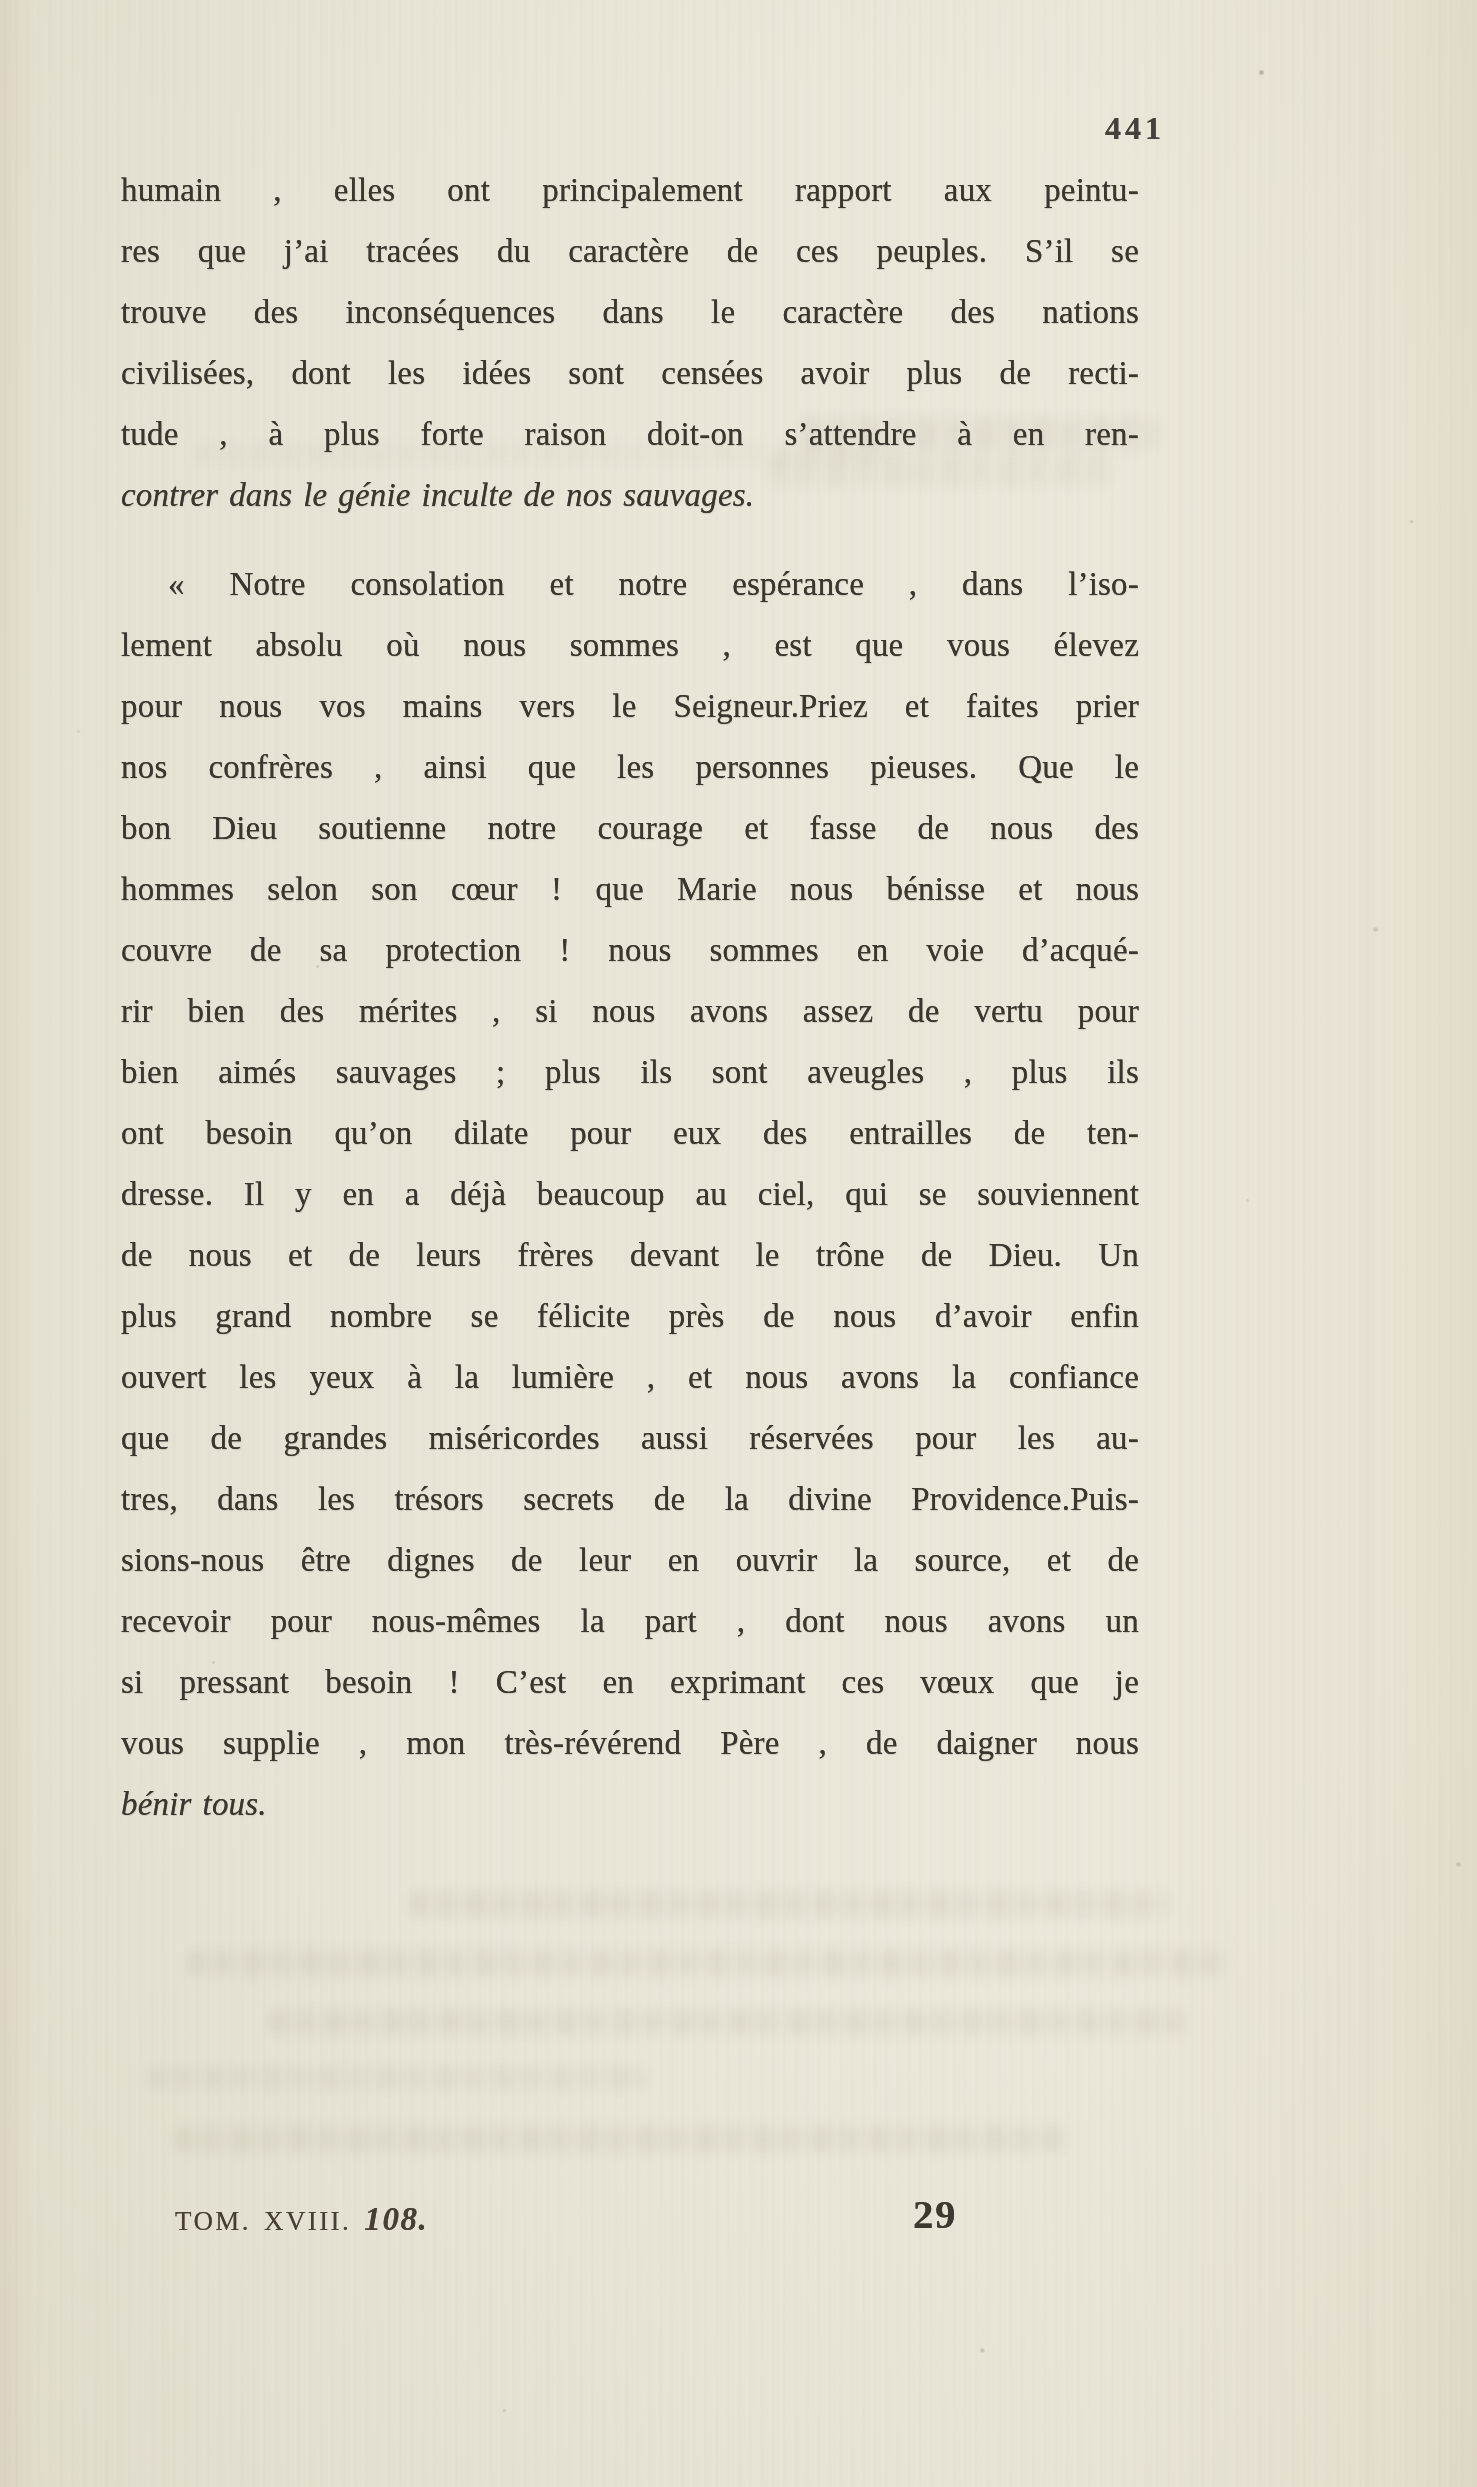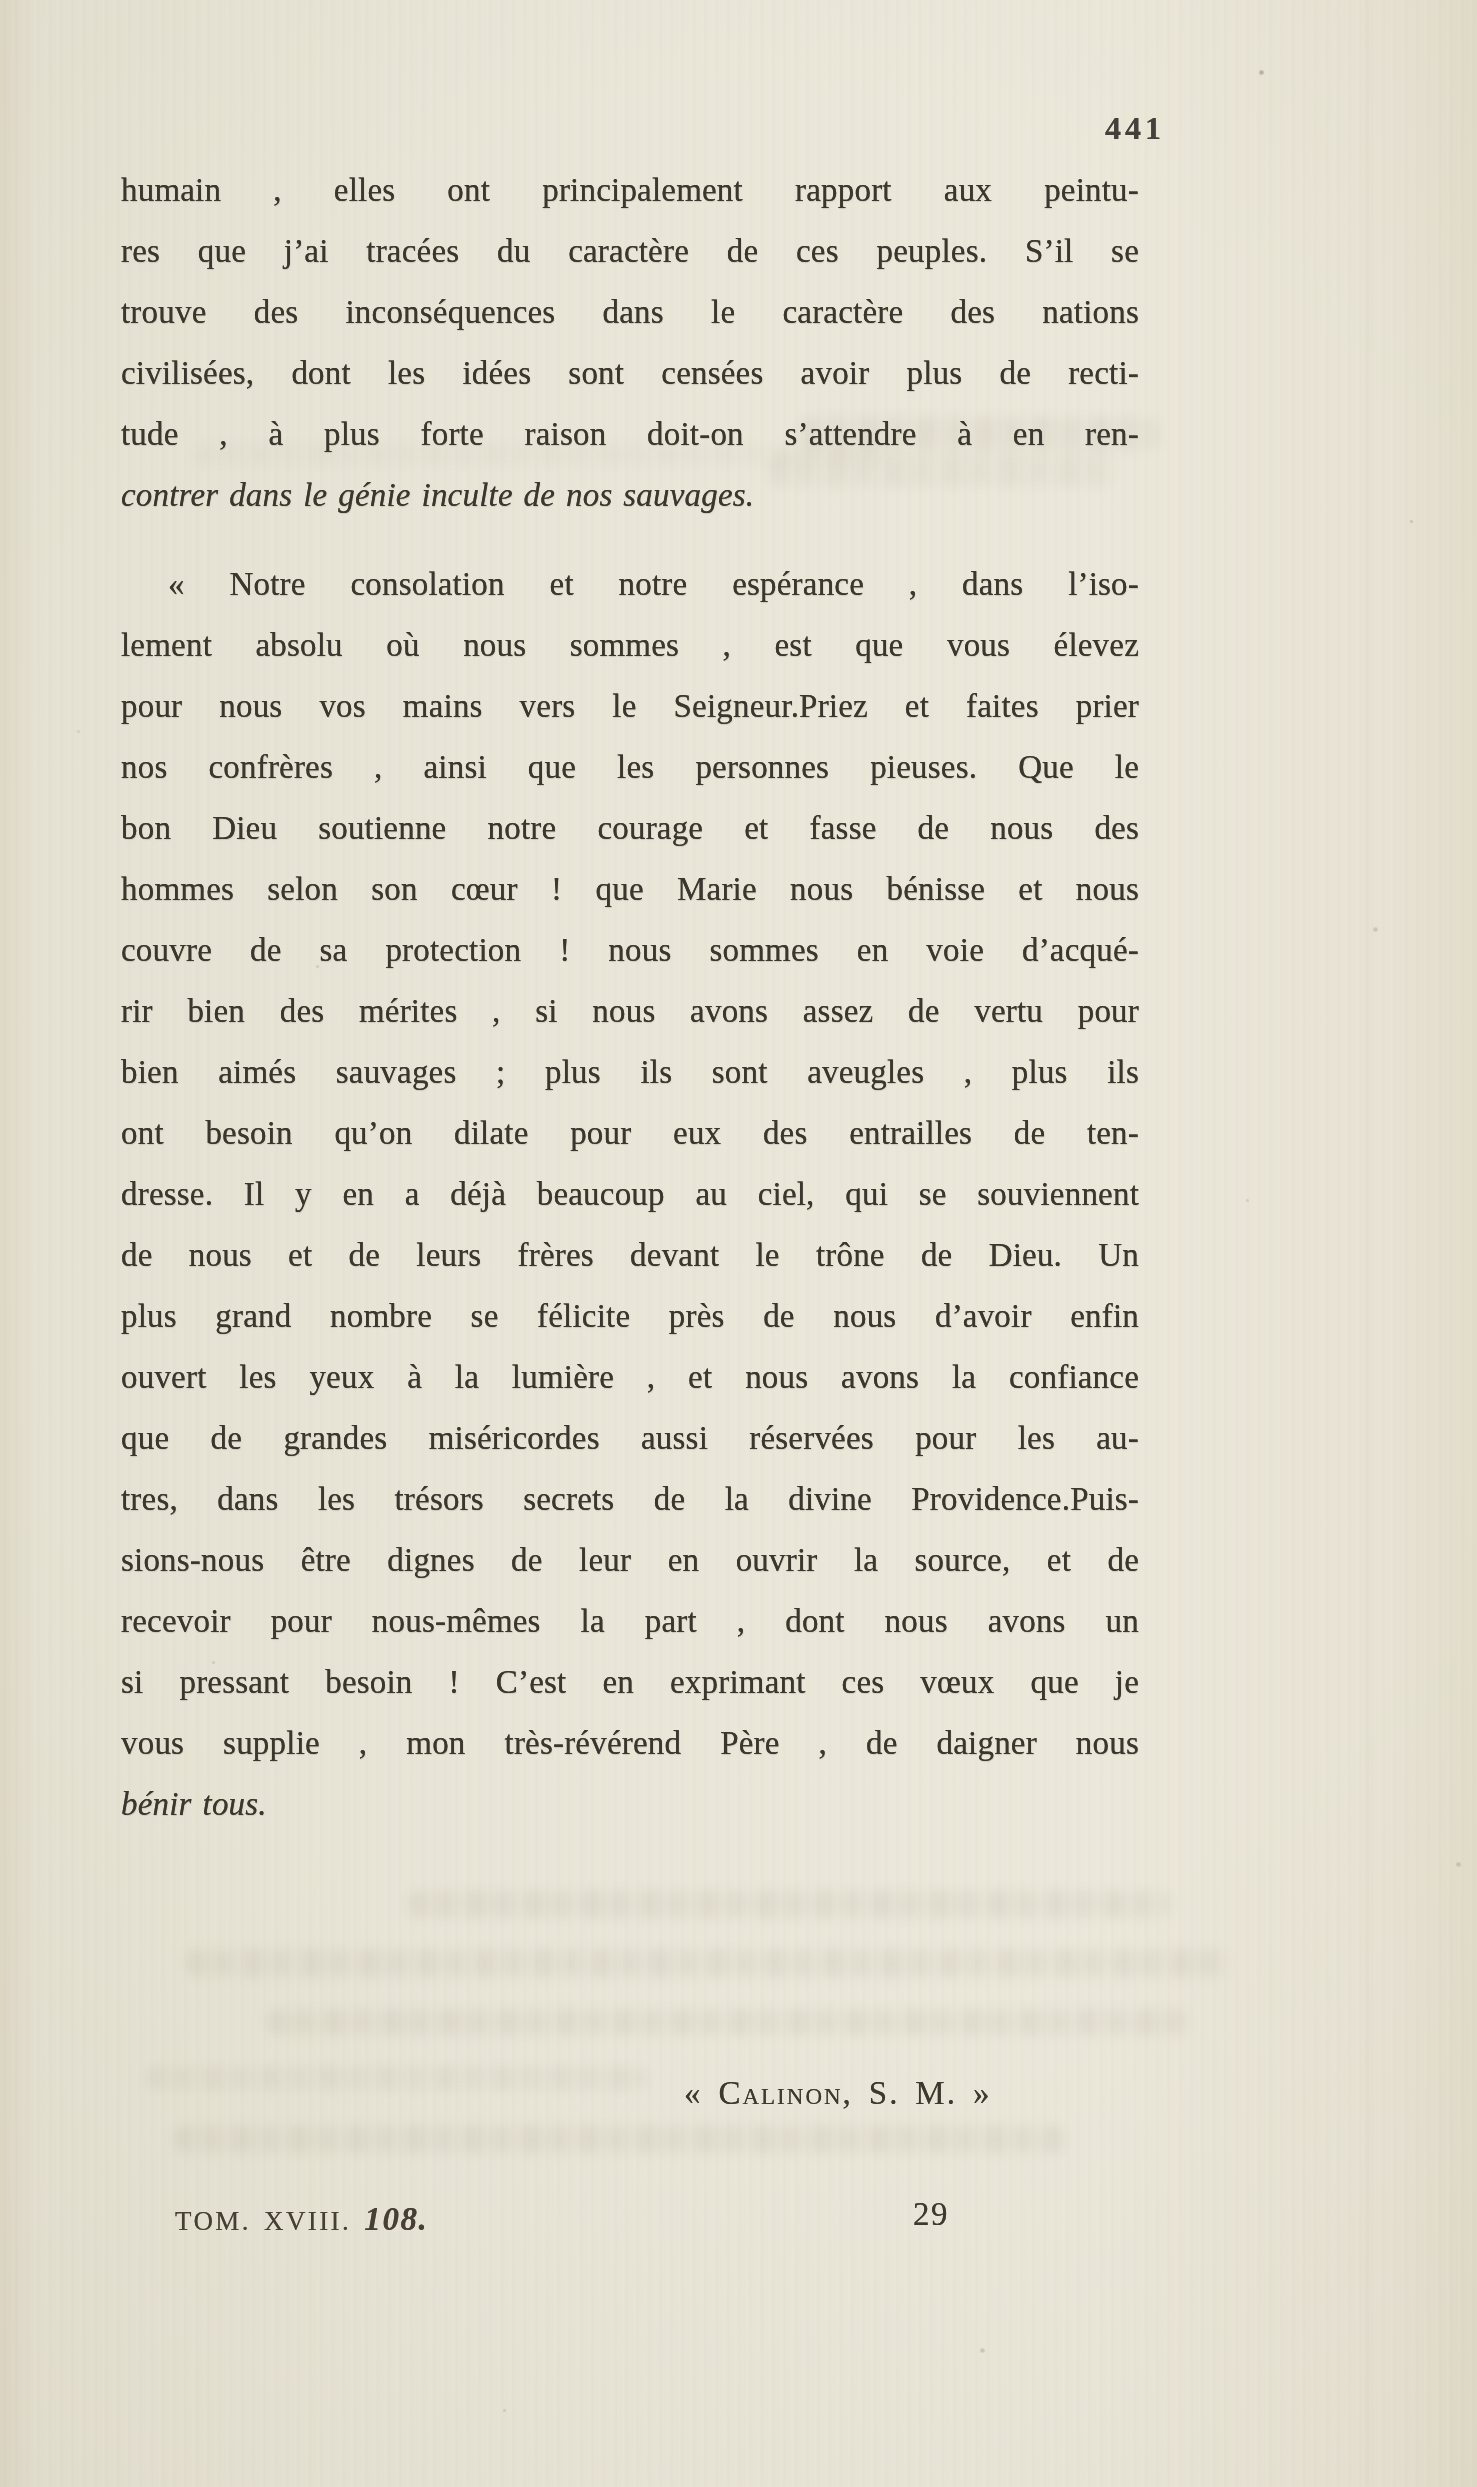--- a/index.html
+++ b/index.html
@@ -96,21 +96,21 @@
     font-size: 27px; line-height: 44px;
     letter-spacing: 2.4px; word-spacing: 4px;
     color: #473f33;
     text-shadow: 0 0 0.5px rgba(60,54,44,0.7);
   }
   .footer-left .footer-num {
     font-size: 33px; font-weight: bold; letter-spacing: 1.6px; font-style: italic;
   }
   .footer-right {
     position: absolute; top: 2192px; left: 913px;
-    font-size: 33px; line-height: 45px; font-weight: normal;
+    font-size: 41px; line-height: 45px; font-weight: bold;
     letter-spacing: 1.6px;
     color: #3e392f;
     text-shadow: 0 0 0.6px rgba(60,54,44,0.75);
   }
 </style>
 </head>
 <body>
 
 <div class="page">
   <div class="texture"></div>
@@ -155,21 +155,20 @@
         <div class="line">que de grandes miséricordes aussi réservées pour les au-</div>
         <div class="line">tres, dans les trésors secrets de la divine Providence.Puis-</div>
         <div class="line">sions-nous être dignes de leur en ouvrir la source, et de</div>
         <div class="line">recevoir pour nous-mêmes la part , dont nous avons un</div>
         <div class="line">si pressant besoin ! C’est en exprimant ces vœux que je</div>
         <div class="line">vous supplie , mon très-révérend Père , de daigner nous</div>
         <div class="line endline">bénir tous.</div>
       </div>
     </div>
 
-  <div class="signature">« Calinon, S. M. »</div>
 
   <div class="footer-left">
     <span>TOM. XVIII.</span>
     <span class="footer-num">108.</span>
   </div>
   <div class="footer-right">29</div>
 </div>
 
 
 </body></html>

